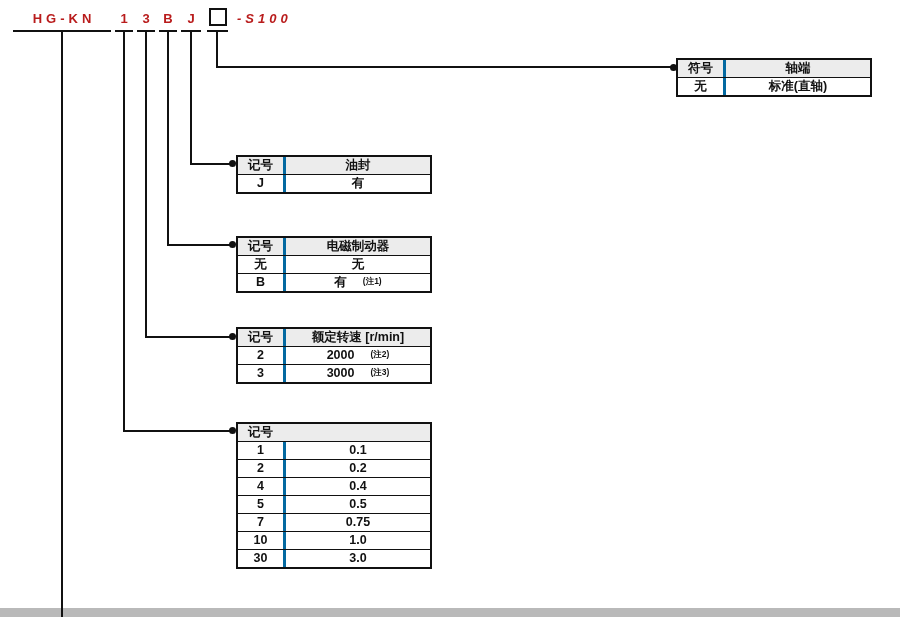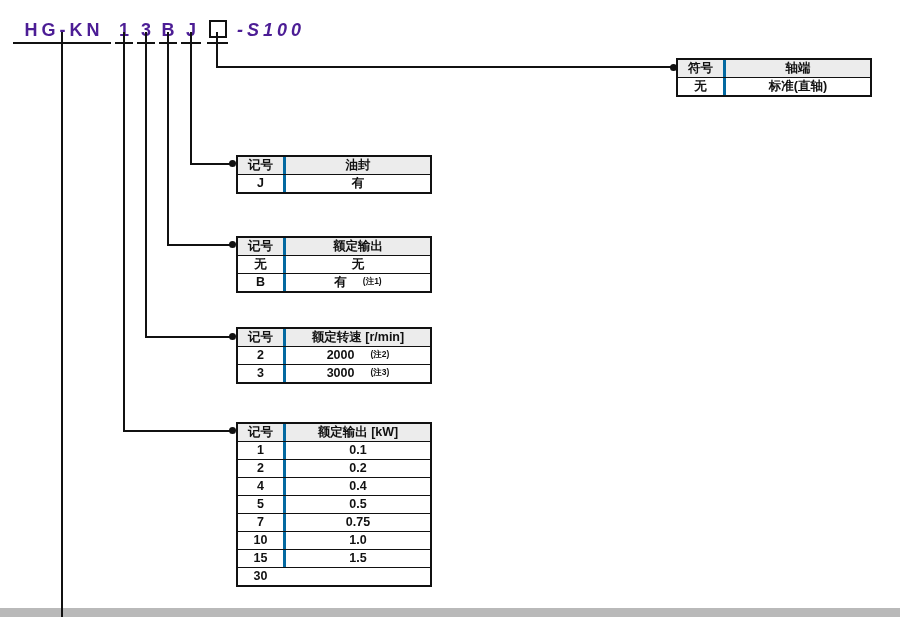--- a/index.html
+++ b/index.html
@@ -2,23 +2,23 @@
 <html><head>
 <meta charset="utf-8">
 <style>
   html,body{margin:0;padding:0;background:#fff;}
   #stage{
     position:relative;width:900px;height:617px;background:#fff;overflow:hidden;
     font-family:"Liberation Sans","DejaVu Sans",sans-serif;color:#111;
   }
   
   .title-seg{
-    position:absolute;top:18px;height:24px;
+    position:absolute;top:6px;height:24px;
     display:flex;align-items:center;justify-content:center;
-    font-size:18px;font-weight:bold;color:#4c1d95;
+    font-size:13px;font-weight:bold;color:#b91c1c;
     border-bottom:2px solid #111;box-sizing:content-box;
   }
   .title-seg.spread{letter-spacing:4px;text-indent:4px;}
   .title-seg.no-line{border-bottom:none;}
   .blank-square{
     width:14px;height:14px;border:2px solid #111;background:#fff;margin-bottom:2px;
   }
   
   .line{position:absolute;background:#111;z-index:2;}
   .dot{position:absolute;width:7px;height:7px;border-radius:50%;background:#111;z-index:3;}
@@ -93,21 +93,21 @@
         <div class="c c2">油封</div>
       </div>
       <div class="tr">
         <div class="c c1">J</div>
         <div class="c c2">有</div>
       </div>
     </div>
   <div class="nom-table" style="left:236px;top:236px;">
       <div class="tr th">
         <div class="c c1">记号</div>
-        <div class="c c2">额定输出</div>
+        <div class="c c2">电磁制动器</div>
       </div>
       <div class="tr">
         <div class="c c1">无</div>
         <div class="c c2">无</div>
       </div>
       <div class="tr">
         <div class="c c1">B</div>
         <div class="c c2">有<span class="note">(注1)</span></div>
       </div>
     </div>
@@ -121,21 +121,20 @@
         <div class="c c2">2000<span class="note">(注2)</span></div>
       </div>
       <div class="tr">
         <div class="c c1">3</div>
         <div class="c c2">3000<span class="note">(注3)</span></div>
       </div>
     </div>
   <div class="nom-table" style="left:236px;top:422px;">
       <div class="tr th">
         <div class="c c1">记号</div>
-        <div class="c c2">额定输出 [kW]</div>
       </div>
       <div class="tr">
         <div class="c c1">1</div>
         <div class="c c2">0.1</div>
       </div>
       <div class="tr">
         <div class="c c1">2</div>
         <div class="c c2">0.2</div>
       </div>
       <div class="tr">
@@ -148,23 +147,20 @@
       </div>
       <div class="tr">
         <div class="c c1">7</div>
         <div class="c c2">0.75</div>
       </div>
       <div class="tr">
         <div class="c c1">10</div>
         <div class="c c2">1.0</div>
       </div>
       <div class="tr">
-        <div class="c c1">15</div>
-        <div class="c c2">1.5</div>
-      </div>
-      <div class="tr">
         <div class="c c1">30</div>
+        <div class="c c2">3.0</div>
       </div>
     </div>
 
   <div class="bottom-bar"></div>
 
 </div>
 
 </body></html>

